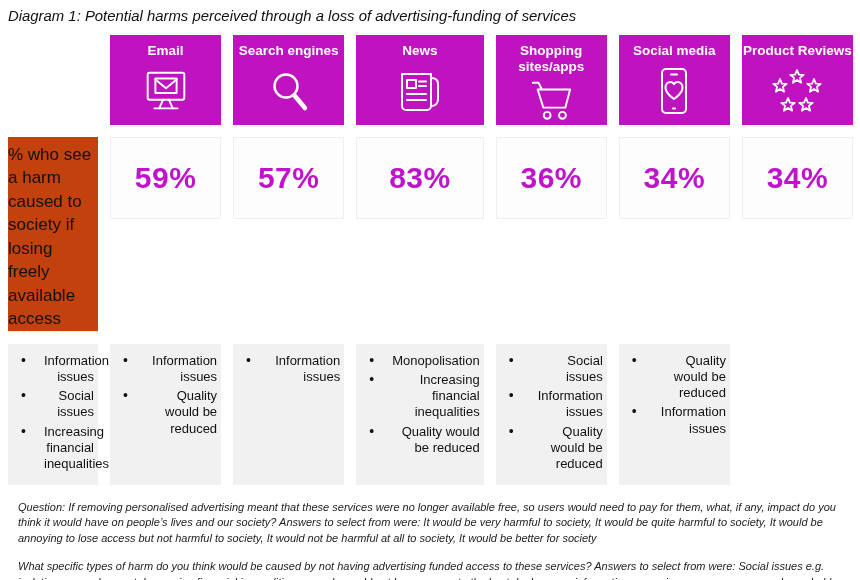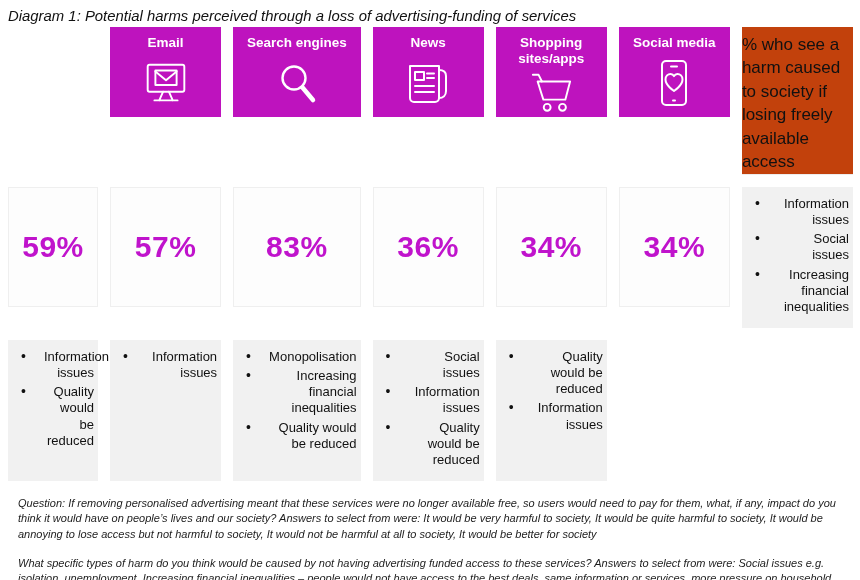--- a/index.html
+++ b/index.html
@@ -20,21 +20,21 @@
     transform-origin: left center;
     white-space: nowrap;
   }
 
   .harm-table {
     display: grid;
     grid-template-columns: 90px repeat(6, 1fr);
     column-gap: 3px;
     row-gap: 4px;
     width: 845px;
-    margin: 2px 0 0 8px;
+    margin: 10px 0 0 8px;
     gap: 12px;
   }
 
   
   .hcell {
     background: #BE13BE;
     height: 90px;
     display: flex;
     flex-direction: column;
     align-items: center;
@@ -60,21 +60,21 @@
     font-size: 17px;
     line-height: 1.38;
     color: #111;
     padding: 6px 2px 0 0;
     background: #c2410c;
   }
   .rlabel.pct-side { border-bottom: 1px solid #ededed; }
 
   
   .pcell {
-    height: 120px;
+    height: 82px;
     background: #fdfdfd;
     border: 1px solid #efefef;
     display: flex;
     align-items: center;
     justify-content: center;
   }
   .pcell .pct {
     color: #C013CC;
     font-weight: bold;
     font-size: 30px;
@@ -180,20 +180,35 @@
       <div class="hicon">
         <svg width="32" height="50" viewBox="0 0 32 50" fill="none" stroke="#ffffff" stroke-width="2" stroke-linejoin="round" stroke-linecap="round">
           <rect x="4" y="2" width="24" height="44" rx="4"></rect>
           <path d="M13 7.5 H19"></path>
           <path d="M16 32 C16 32 7.5 26.5 7.5 20.5 C7.5 17.2 9.9 15 12.6 15 C14.1 15 15.4 15.9 16 17.1 C16.6 15.9 17.9 15 19.4 15 C22.1 15 24.5 17.2 24.5 20.5 C24.5 26.5 16 32 16 32 Z"></path>
           <path d="M15 41.5 H17"></path>
         </svg>
       </div>
     </div>
 
+    <div class="hcell">
+      <div class="hlabel">Product Reviews</div>
+      <div class="hicon">
+        <svg width="66" height="50" viewBox="0 0 66 50" fill="none" stroke="#ffffff" stroke-width="1.8" stroke-linejoin="round">
+          <defs>
+            <path id="st" d="M0,-7 L1.9,-2.4 L6.7,-2.2 L2.9,0.9 L4.1,5.7 L0,3 L-4.1,5.7 L-2.9,0.9 L-6.7,-2.2 L-1.9,-2.4 Z"></path>
+          </defs>
+          <use href="#st" transform="translate(33,10)"></use>
+          <use href="#st" transform="translate(16,19)"></use>
+          <use href="#st" transform="translate(50,19)"></use>
+          <use href="#st" transform="translate(24,38)"></use>
+          <use href="#st" transform="translate(42,38)"></use>
+        </svg>
+      </div>
+    </div>
 
     <div class="rlabel pct-side">% who see a harm caused to society if losing freely available access</div>
     <div class="pcell">
         <span class="pct">59%</span>
       </div>
     <div class="pcell">
         <span class="pct">57%</span>
       </div>
     <div class="pcell">
         <span class="pct">83%</span>

